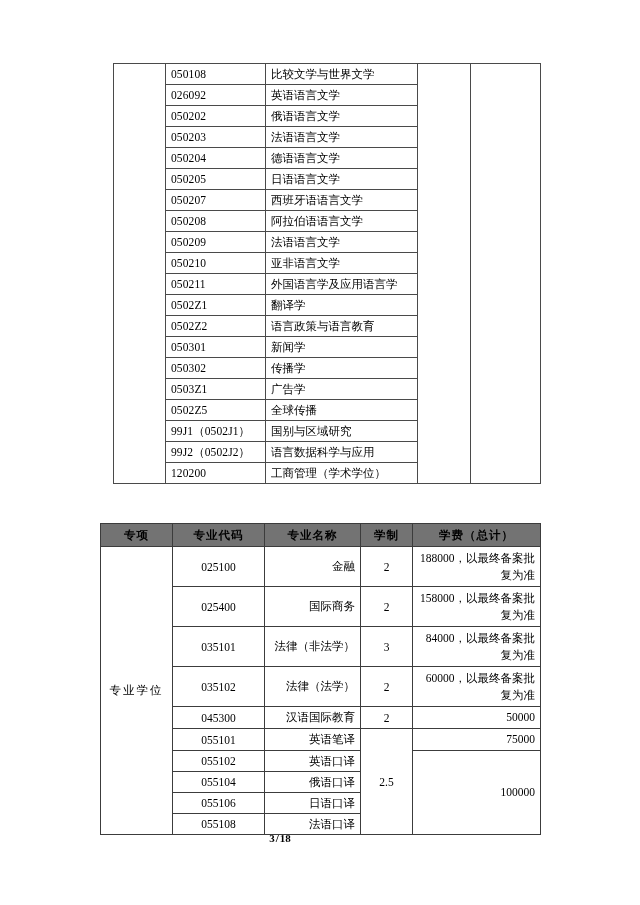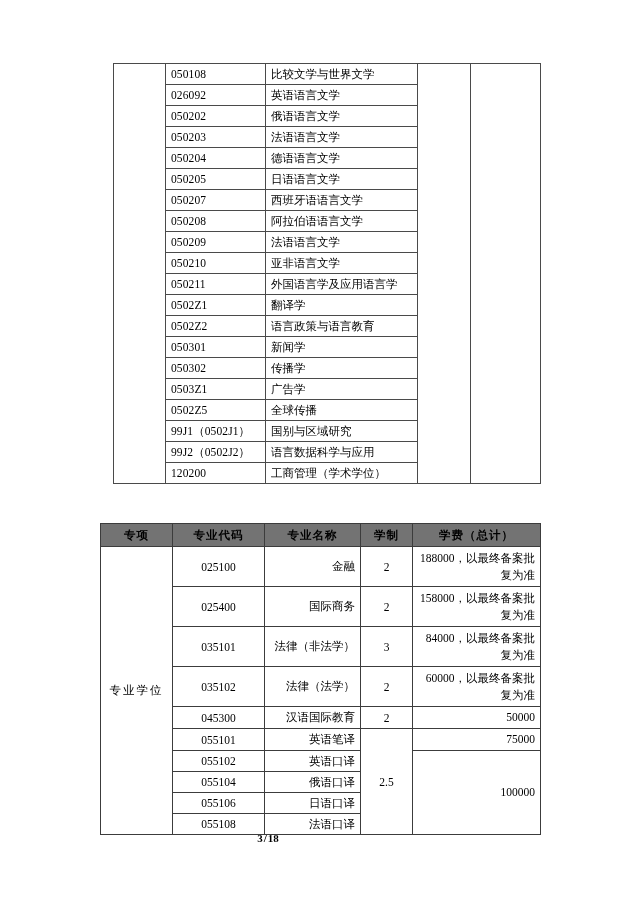--- a/index.html
+++ b/index.html
@@ -96,21 +96,21 @@
   .t2 .cell-name { text-align: right; }
   .t2 .cell-years { text-align: center; }
   .t2 .cell-fee  { text-align: right; line-height: 17px; }
 
   .t2 tr.tall td { height: 40px; }
   .t2 tr.short td { height: 21px; }
 
   
   .footer {
     position: absolute;
-    left: 0;
+    left: 12px;
     top: 832px;
     width: 536px;
     text-align: center;
     font-size: 11px;
     font-weight: bold;
     font-family: "Liberation Serif", "DejaVu Serif", serif;
   }
   .footer .sep { margin: 0 1px; }
 </style>
 </head>

